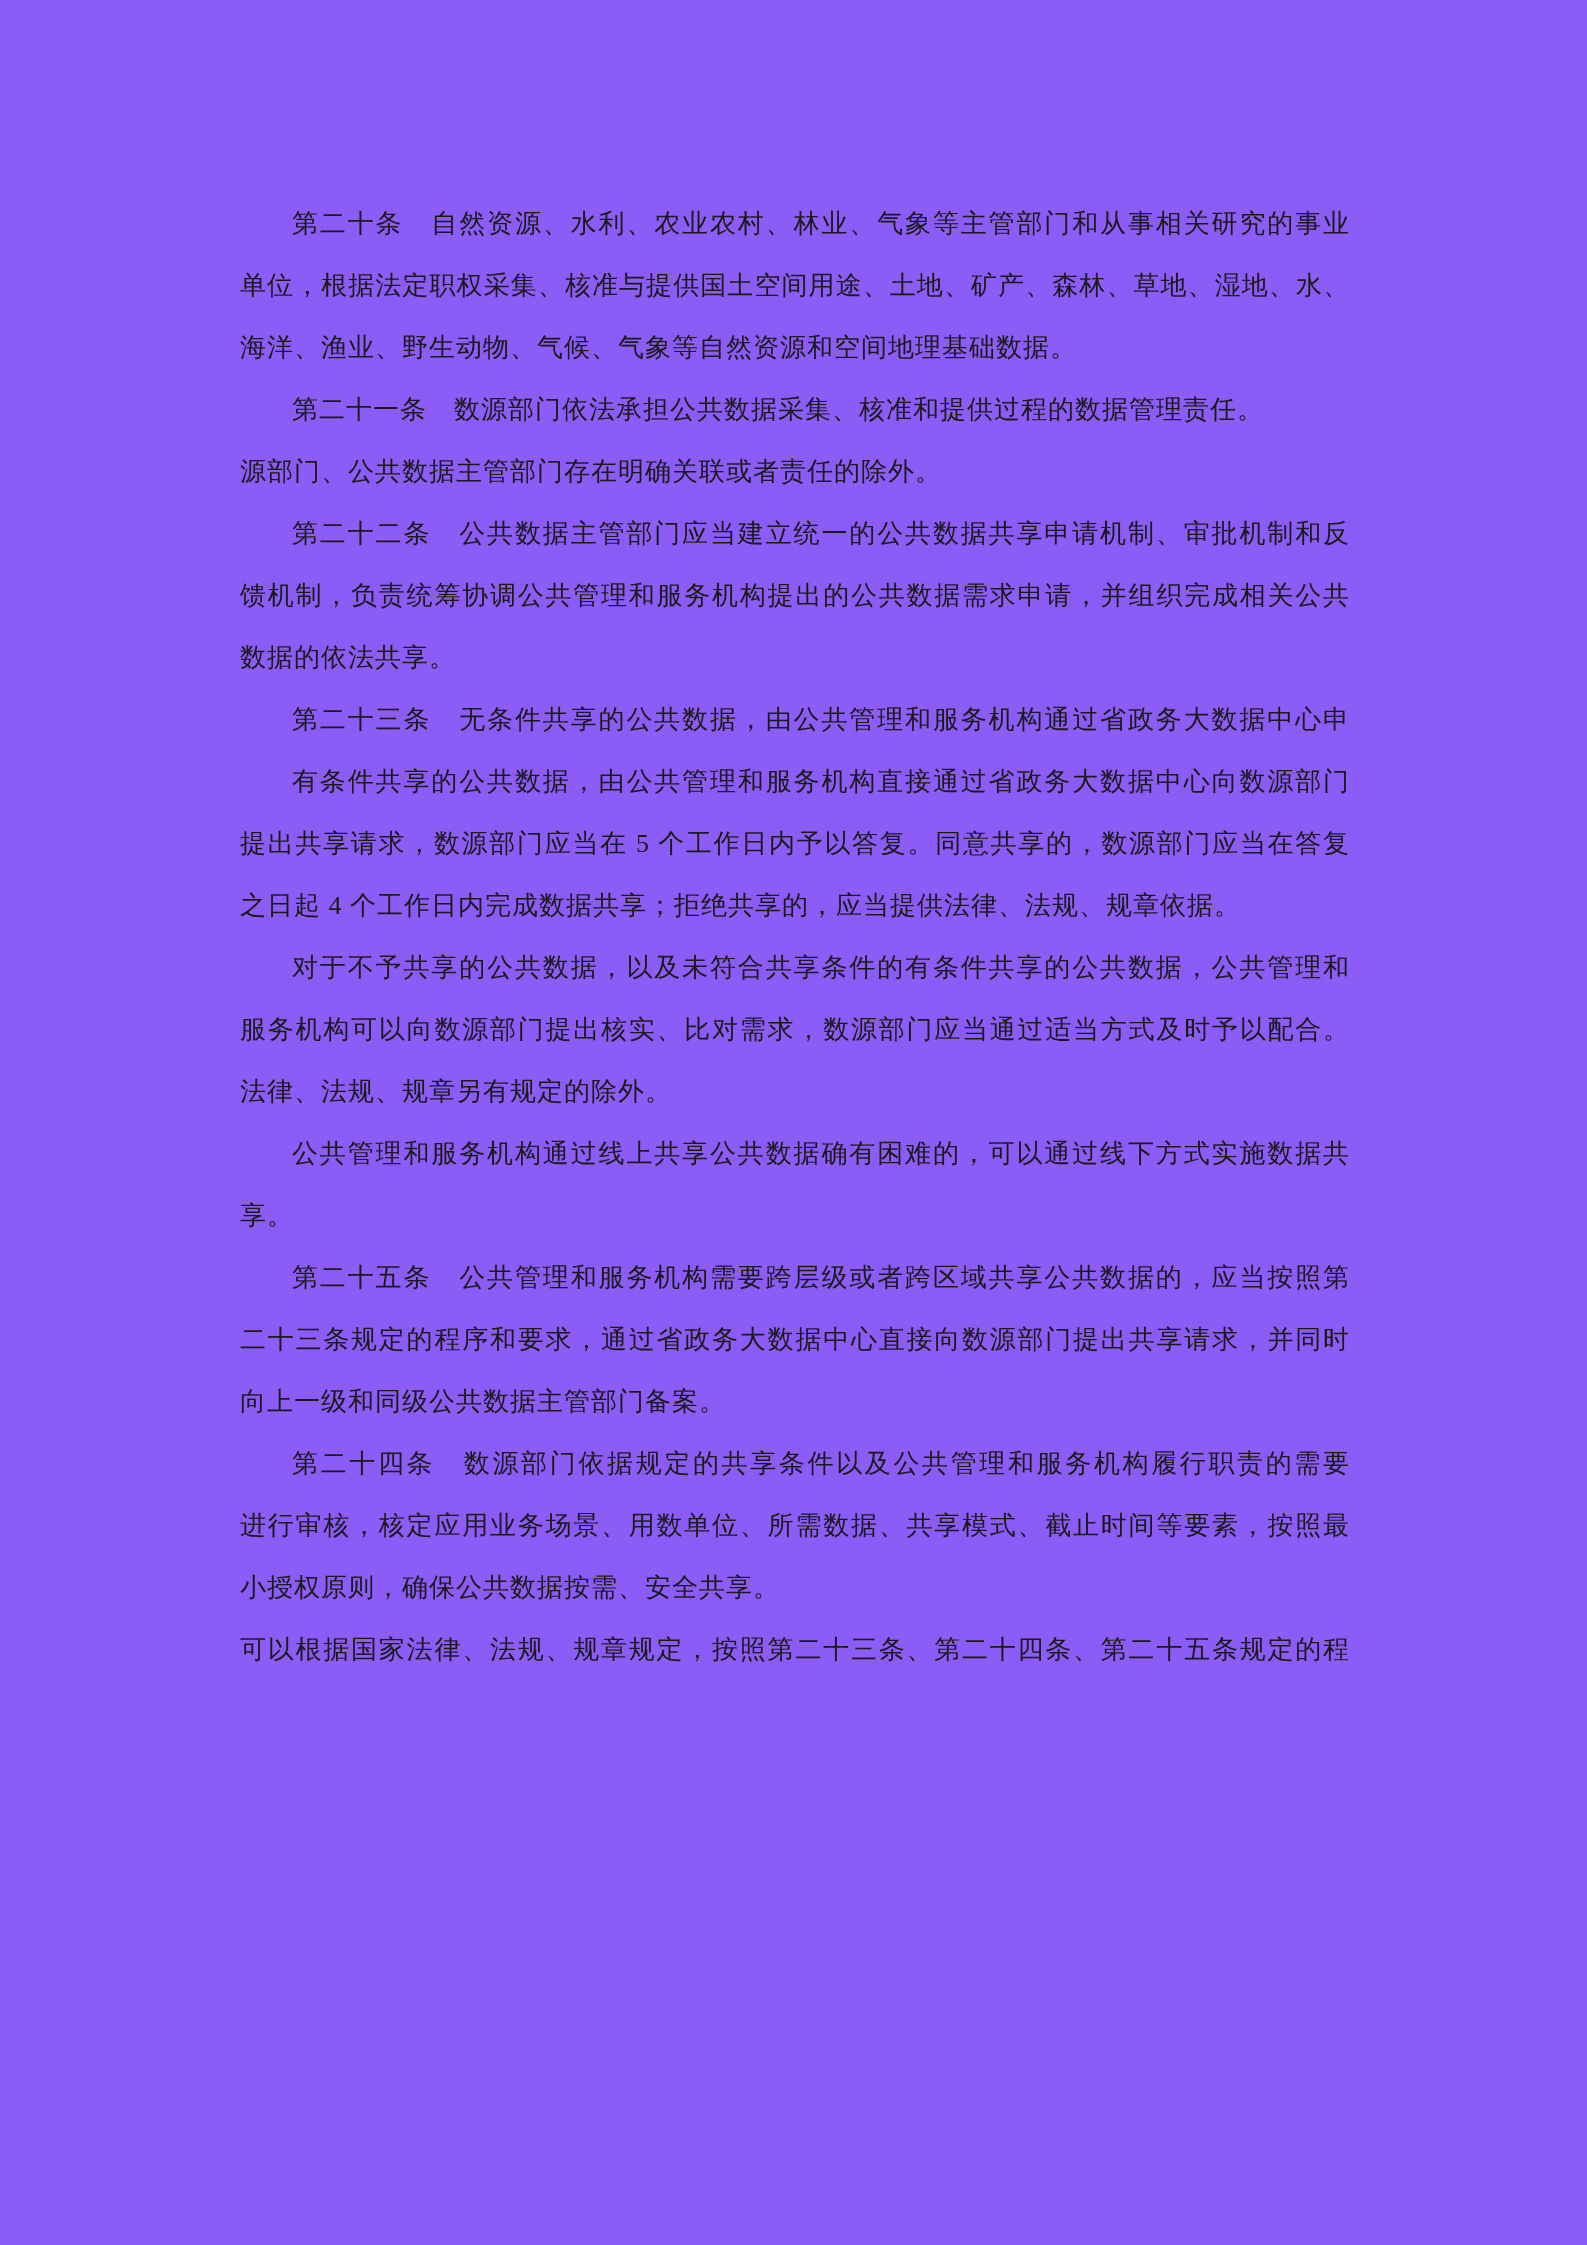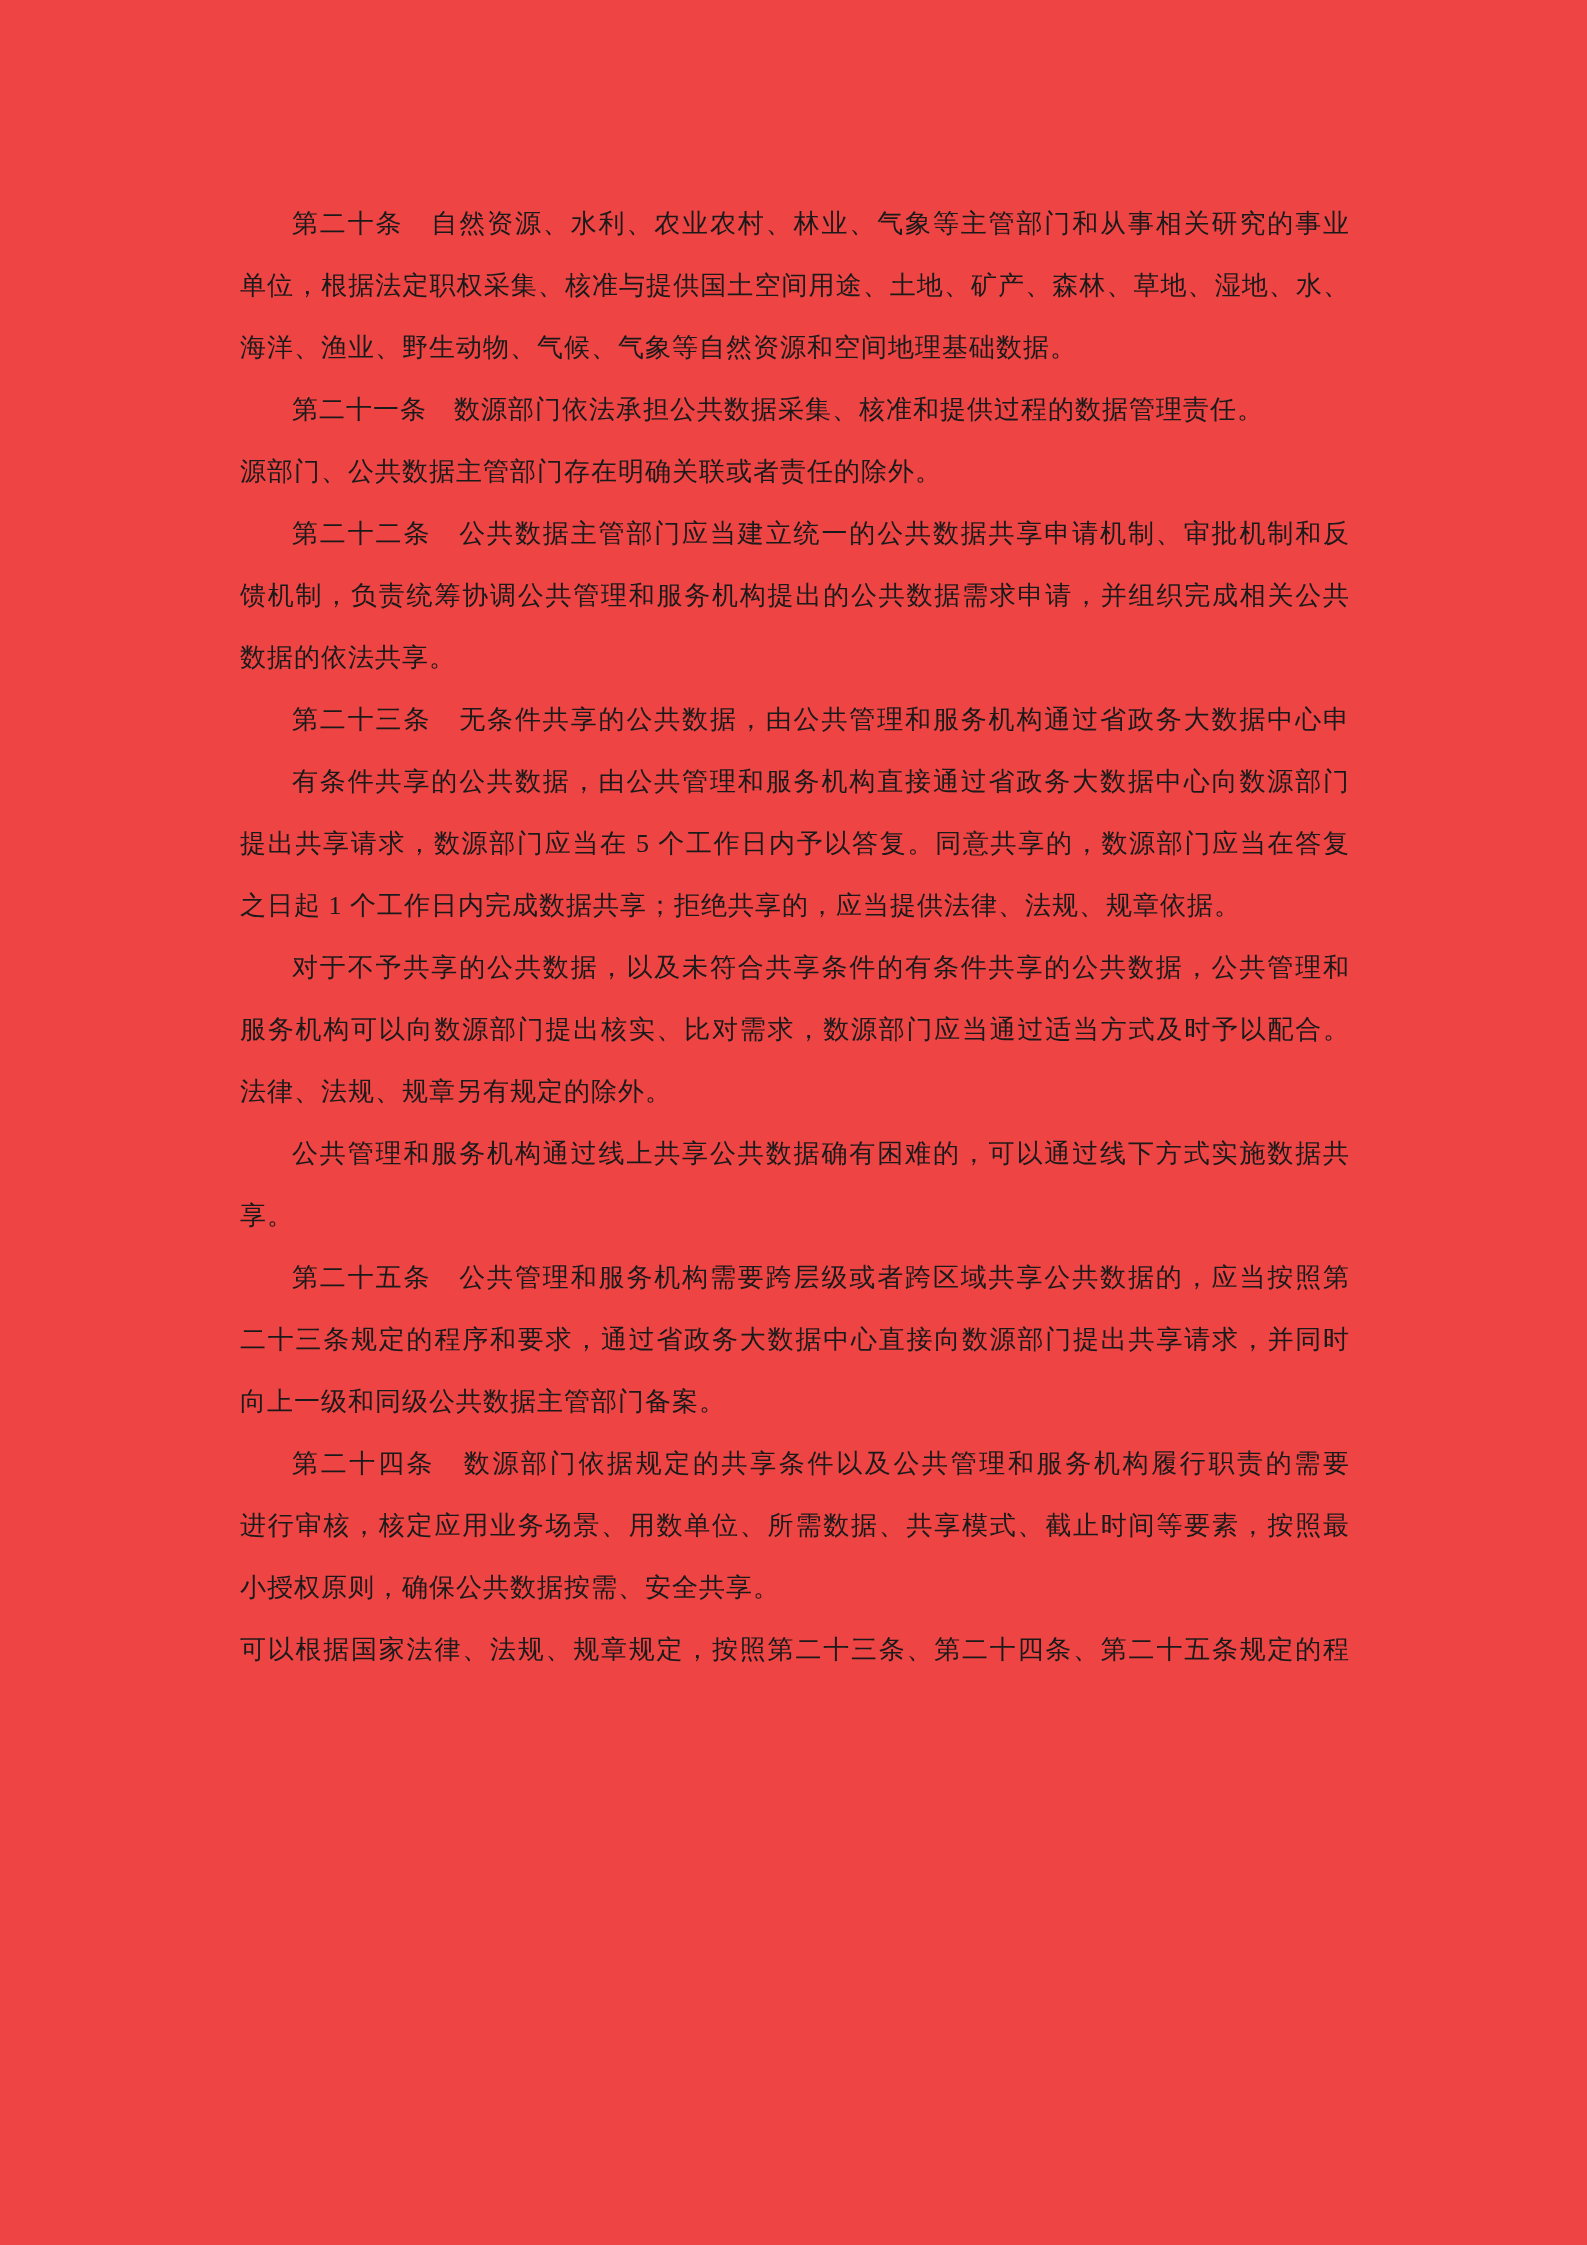--- a/index.html
+++ b/index.html
@@ -4,21 +4,21 @@
 <style>
   html, body {
     margin: 0;
     padding: 0;
     background: #ffffff;
   }
   .page {
     position: relative;
     width: 1587px;
     height: 2245px;
-    background: #ef4444;
+    background: #8b5cf6;
     overflow: hidden;
     font-family: "Liberation Serif", "DejaVu Serif", serif;
     color: #1a1a1a;
   }
   .doc {
     position: absolute;
     left: 240px;
     top: 193px;
     width: 1110px;
     font-size: 26px;
@@ -75,21 +75,21 @@
       <span class="line" style="display: block;">数据的依法共享。</span>
     </p>
 
     <p class="para">
       <span class="line fill first" style="display: block;">第二十三条　无条件共享的公共数据，由公共管理和服务机构通过省政务大数据中心申</span>
     </p>
 
     <p class="para">
       <span class="line fill first" style="display: block;">有条件共享的公共数据，由公共管理和服务机构直接通过省政务大数据中心向数源部门</span>
       <span class="line fill" style="display: block;">提出共享请求，数源部门应当在 5 个工作日内予以答复。同意共享的，数源部门应当在答复</span>
-      <span class="line" style="display: block;">之日起 1 个工作日内完成数据共享；拒绝共享的，应当提供法律、法规、规章依据。</span>
+      <span class="line" style="display: block;">之日起 4 个工作日内完成数据共享；拒绝共享的，应当提供法律、法规、规章依据。</span>
     </p>
 
     <p class="para">
       <span class="line fill first" style="display: block;">对于不予共享的公共数据，以及未符合共享条件的有条件共享的公共数据，公共管理和</span>
       <span class="line fill" style="display: block;">服务机构可以向数源部门提出核实、比对需求，数源部门应当通过适当方式及时予以配合。</span>
       <span class="line" style="display: block;">法律、法规、规章另有规定的除外。</span>
     </p>
 
     <p class="para">
       <span class="line fill first" style="display: block;">公共管理和服务机构通过线上共享公共数据确有困难的，可以通过线下方式实施数据共</span>

